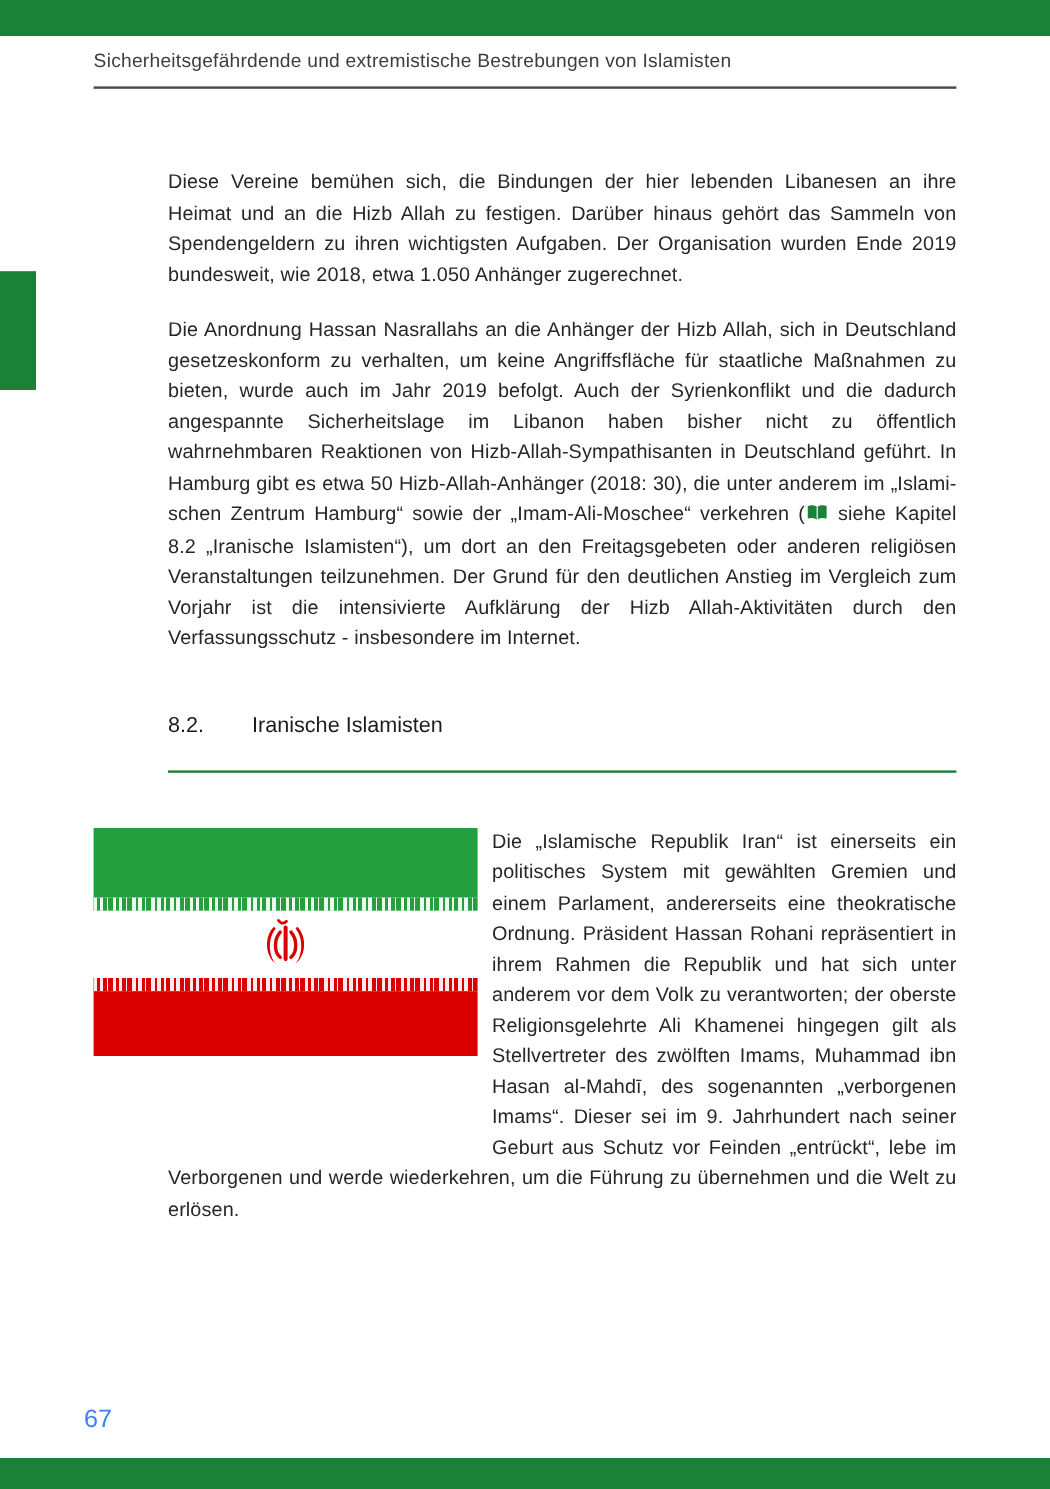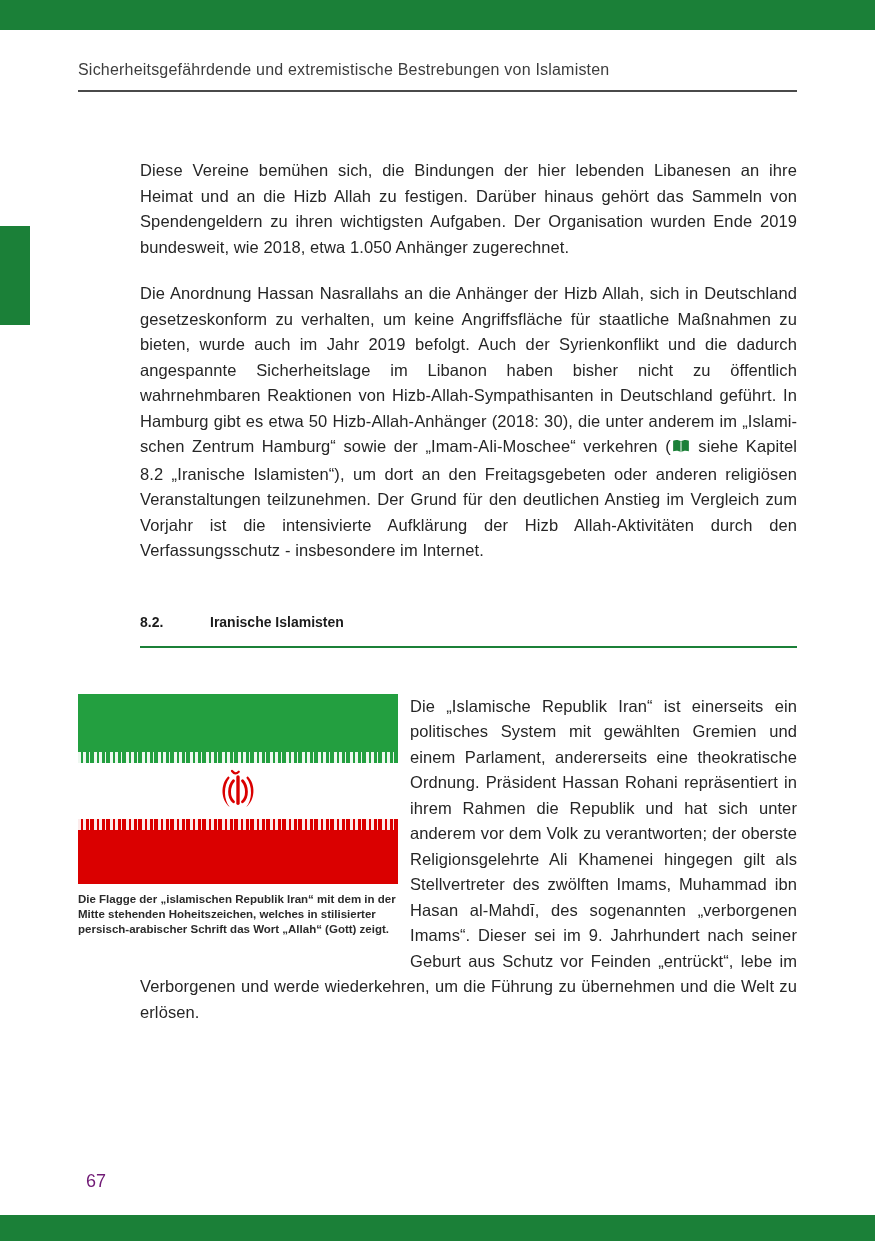--- a/index.html
+++ b/index.html
@@ -14,21 +14,21 @@
   }
 
   
   .top-bar    { position: absolute; top: 0; left: 0; right: 0; height: 30px; background: var(--accent-green, #1B8038); }
   .bottom-bar { position: absolute; bottom: 0; left: 0; right: 0; height: 26px; background: var(--accent-green, #1B8038); }
   .chapter-tab{ position: absolute; left: 0; top: 226px; width: 30px; height: 99px; background: var(--accent-green, #1B8038); }
 
   
   .page-header {
     margin: 0 78px;
-    padding-top: 59px;
+    padding-top: 41px;
     padding-bottom: 9px;
     border-bottom: 2px solid #4a4a4a;
   }
   .running-head {
     font-size: 16px;
     line-height: 22px;
     letter-spacing: 0.2px;
     color: #3d3d3d;
   }
 
@@ -48,25 +48,25 @@
 
   .ref-icon {
     display: inline-block;
     color: var(--accent-green, #1B8038);
     vertical-align: -2px;
     margin: 0 1px;
   }
 
   .section-heading {
     margin: 46px 0 0 62px;
-    padding-bottom: 12px;
+    padding-bottom: 26px;
     border-bottom: 2.5px solid var(--accent-green, #1B8038);
-    font-size: 14px;
+    font-size: 18px;
     line-height: 24px;
-    font-weight: bold;
+    font-weight: normal;
     color: #1c1c1c;
   }
   .sec-num { display: inline-block; width: 70px; }
 
   
   .flow { margin-top: 46px; }
   .flow::after { content: ""; display: block; clear: both; }
 
   .flag-figure {
     float: left;
@@ -96,24 +96,24 @@
   .caption {
     margin: 8px 0 0 0;
     font-size: 11.5px;
     line-height: 15px;
     font-weight: bold;
     color: #2b2b2b;
   }
 
   .page-number {
     position: absolute;
-    left: 86px;
+    left: 70px;
     top: 1171px;
-    font-size: 18px;
-    color: #701a75;
+    font-size: 21px;
+    color: #3b82f6;
   }
 </style>
 </head>
 <body>
 
 <div class="page">
 
   <div class="top-bar"></div>
   <div class="chapter-tab"></div>
 
@@ -146,21 +146,20 @@
                 <path d="M26 17 C 19 25, 19 39, 26 45" stroke-width="3.8"></path>
                 <path d="M38 17 C 45 25, 45 39, 38 45" stroke-width="3.8"></path>
               </g>
               <path fill="currentColor" d="M19 11 C 8 22, 9 43, 21 52 C 13 43, 12 24, 21 13 Z"></path>
               <path fill="currentColor" d="M45 11 C 56 22, 55 43, 43 52 C 51 43, 52 24, 43 13 Z"></path>
             </svg>
           </div>
           <div class="takbir takbir-red"></div>
           <div class="stripe-red"></div>
         </div>
-        <figcaption class="caption">Die Flagge der „islamischen Republik Iran“ mit dem in der Mitte stehenden Hoheitszeichen, welches in stili­sierter persisch-arabischer Schrift das Wort „Allah“ (Gott) zeigt.</figcaption>
       </figure>
 
       <p class="para">Die „Islamische Republik Iran“ ist einerseits ein politisches System mit gewählten Gre­mien und einem Parlament, andererseits eine theokratische Ordnung. Präsident Has­san Rohani repräsentiert in ihrem Rahmen die Republik und hat sich unter anderem vor dem Volk zu verantworten; der oberste Reli­gionsgelehrte Ali Khamenei hingegen gilt als Stellvertreter des zwölften Imams, Muham­mad ibn Hasan al-Mahdī, des sogenannten „verborgenen Imams“. Dieser sei im 9. Jahr­hundert nach seiner Geburt aus Schutz vor Feinden „entrückt“, lebe im Verborgenen und werde wiederkehren, um die Führung zu übernehmen und die Welt zu erlösen.</p>
 
     </div>
 
   </main>
 
   <div class="page-number">67</div>
 

